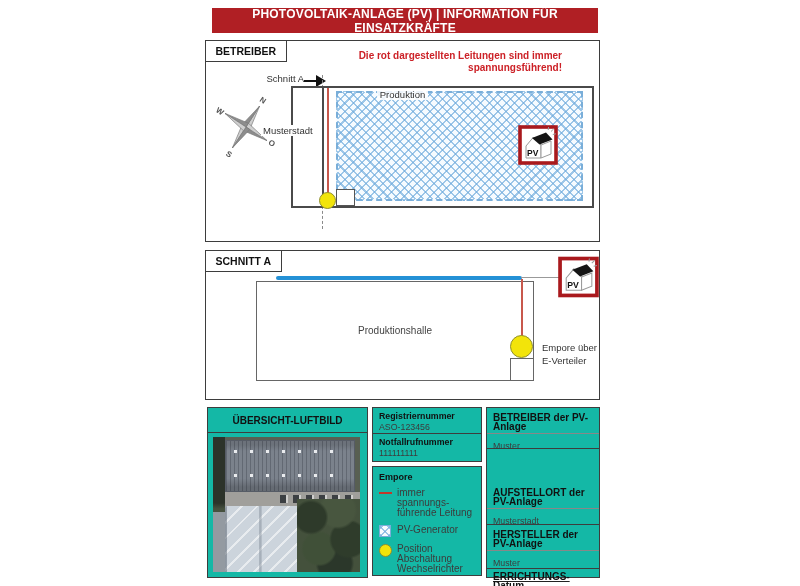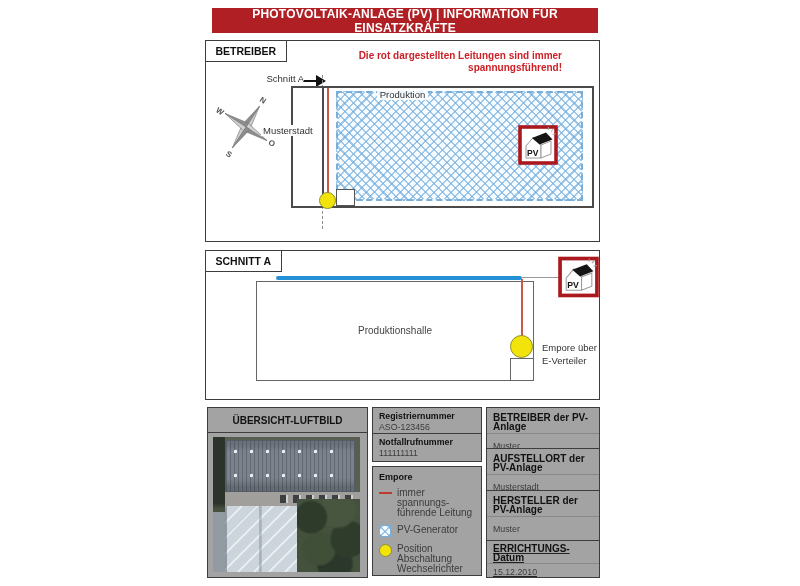--- a/index.html
+++ b/index.html
@@ -73,21 +73,21 @@
     border:1.5px solid #666;background:#fff;box-sizing:border-box;}
   .halle-label{position:absolute;left:50px;top:74px;width:278px;text-align:center;
     font-size:10px;color:#444;}
   .redline-schnitt{left:315px;top:28px;height:70px;}
   .ycircle-schnitt{left:304px;top:84px;width:23px;height:23px;}
   .empore-rect{position:absolute;left:304px;top:107px;width:24px;height:23px;
     border:1.5px solid #666;background:#fff;box-sizing:border-box;}
   .empore-label{position:absolute;left:336px;top:90px;font-size:9.5px;line-height:13px;color:#333;white-space:nowrap;}
 
   
-  .box{border:1.5px solid #3d3d3d;background:#a3a3a3;box-sizing:border-box;}
+  .box{border:1.5px solid #3d3d3d;background:#14b8a6;box-sizing:border-box;}
   .box-luftbild{left:207px;top:407px;width:161px;height:171px;}
   .luftbild-header{height:24px;border-bottom:1.5px solid #3d3d3d;display:flex;
     align-items:center;justify-content:center;font-weight:bold;font-size:10px;color:#111;}
   .photo{position:absolute;left:5px;top:29px;width:147px;height:135px;background:#585f52;overflow:hidden;}
   .ph{position:absolute;}
   .ph-trees-left{left:0;top:0;width:12px;height:100%;
     background:
       radial-gradient(circle at 50% 15%, #2c332a 0 40%, transparent 45%),
       radial-gradient(circle at 40% 45%, #46513f 0 45%, transparent 50%),
       radial-gradient(circle at 60% 80%, #2f382c 0 40%, transparent 45%),
@@ -129,21 +129,21 @@
   .leg-item{display:flex;align-items:flex-start;margin-bottom:7px;}
   .leg-icon-wrap{width:18px;flex:0 0 18px;display:flex;justify-content:flex-start;}
   .leg-text{font-size:10px;line-height:10px;color:#3c3c3c;}
   .leg-line{width:13px;height:2px;background:#c0392b;margin-top:4px;}
   .leg-hatch{width:12px;height:12px;border:1px solid #79aed9;box-sizing:border-box;}
   .leg-circle{width:13px;height:13px;background:#f2e40a;border:1.2px solid #8f8f2f;border-radius:50%;box-sizing:border-box;}
 
   .box-details{left:486px;top:407px;width:114px;height:171px;display:flex;flex-direction:column;}
   .det-sec{box-sizing:border-box;border-bottom:1.2px solid #3d3d3d;}
   .det-sec:last-child{border-bottom:none;}
-  .det-sec-1{height:41px;} .det-sec-2{height:42px;} .det-sec-3{height:61px;} .det-sec-4{flex:1;text-decoration:underline;}
+  .det-sec-1{height:41px;} .det-sec-2{height:42px;margin-top:34px;} .det-sec-3{height:61px;} .det-sec-4{flex:1;text-decoration:underline;}
   .det-label{font-weight:bold;font-size:10px;color:#111;padding:5px 6px 2px;
     border-bottom:1px solid #888;line-height:9px;}
   .det-value{font-size:8.8px;color:#3c3c3c;padding:7px 6px 0;}
   .det-sec-4 .det-label{padding:3px 6px 1px;}
   .det-sec-4 .det-value{padding:3px 6px 0;}
 
   .compass{left:2px;top:48px;}
   text{font-family:"Liberation Sans", sans-serif;}
 </style>
 </head>

